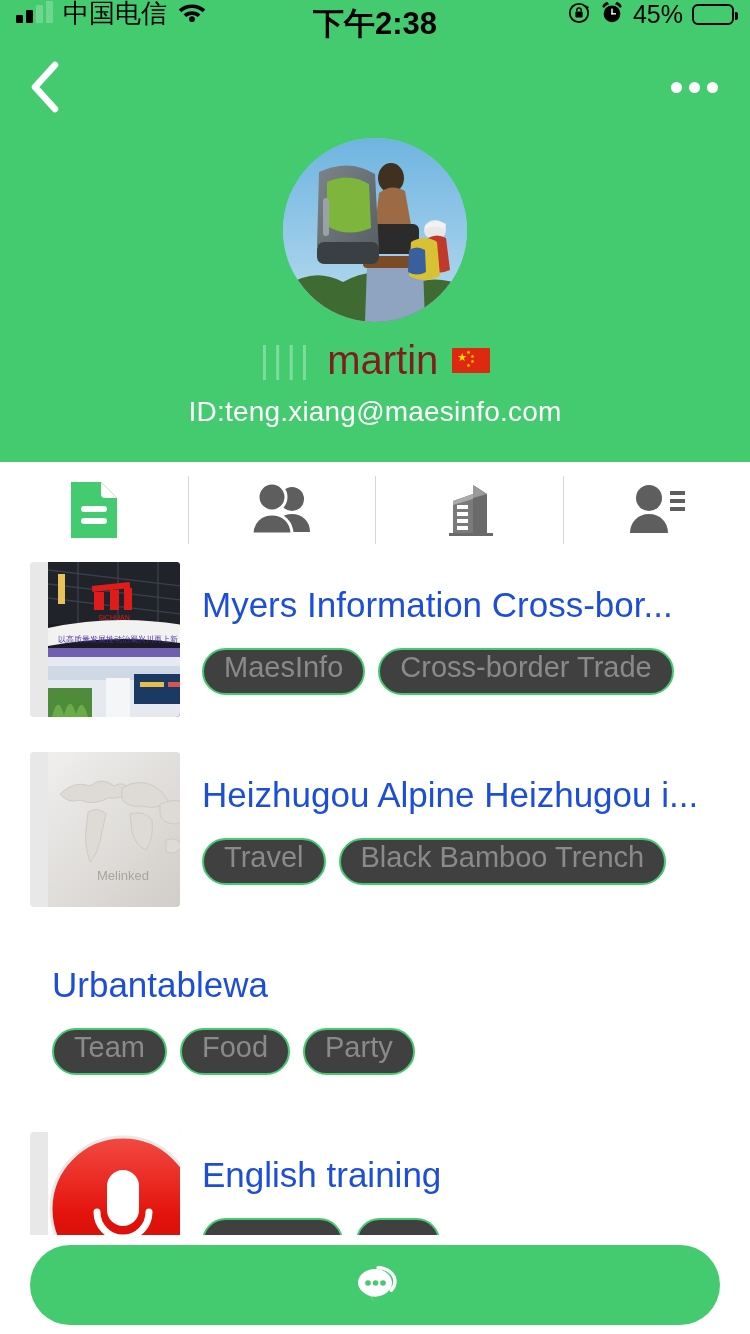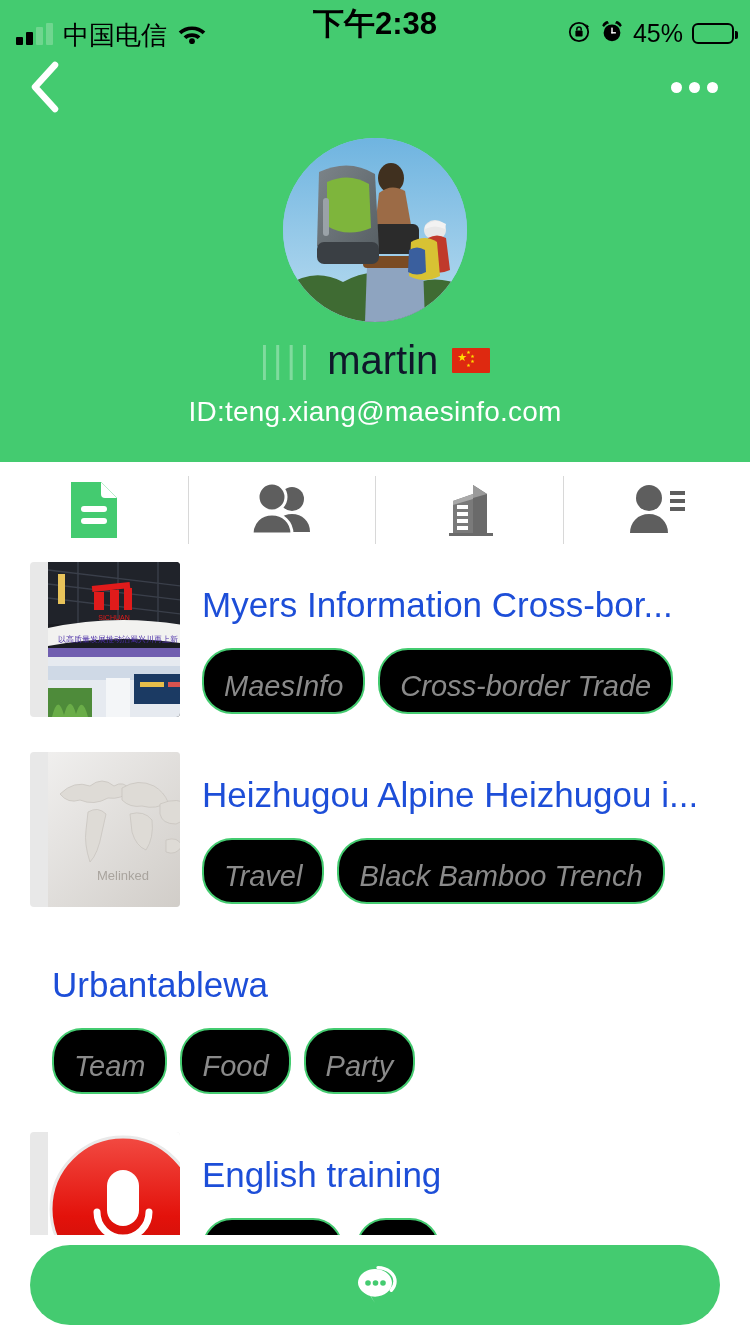--- a/index.html
+++ b/index.html
@@ -15,21 +15,21 @@
     background: #ffffff;
     overflow: hidden;
   }
 
   
   .status-bar {
     position: relative;
     height: 48px;
     background: #44cb70;
     display: flex;
-    align-items: flex-end;
+    align-items: flex-start;
     padding: 0 16px;
     color: #000;
   }
   .sb-left { display: flex; align-items: center; gap: 10px; flex: 0 0 auto; }
   .sb-center {
     position: absolute; left: 0; right: 0; top: 0; height: 48px;
     display: flex; align-items: center; justify-content: center;
     pointer-events: none;
   }
   .sb-right {
@@ -91,21 +91,21 @@
   .avatar svg { display: block; width: 184px; height: 184px; }
   .name-row {
     display: flex; align-items: center; justify-content: center;
     gap: 14px; margin-top: 16px;
   }
   .name-pre {
     font-size: 36px; color: rgba(255,255,255,0.32);
     letter-spacing: 4px; line-height: 1;
   }
   .name-text {
-    font-size: 40px; color: #0f172a; line-height: 1.1;
+    font-size: 40px; color: #7f1d1d; line-height: 1.1;
   }
   .flag {
     width: 38px; height: 25px; background: #de2910;
     position: relative; border-radius: 1px; display: inline-block;
   }
   .flag .big-star {
     position: absolute; left: 5px; top: 4px;
     color: #ffde00; font-size: 11px; line-height: 1;
   }
   .flag .sm {
@@ -166,23 +166,23 @@
     flex: 1; min-width: 0;
     padding-left: 22px; padding-top: 22px;
   }
   .item-title {
     font-size: 35px; color: #1d4ed8; line-height: 1.2;
     white-space: nowrap; overflow: hidden; text-overflow: ellipsis;
   }
   .tag-row { display: flex; gap: 13px; margin-top: 22px; flex-wrap: nowrap; }
   .tag {
     border: 2px solid #44cb70; border-radius: 30px;
-    padding: 20px 20px 9px;
+    padding: 1px 20px 9px;
     font-size: 29px; color: #8a8a8a; line-height: 1.15;
-    white-space: nowrap; background: #000000; font-style: italic;
+    white-space: nowrap; background: #404040;
   }
 
   
   .fab-wrap {
     position: absolute; left: 0; right: 0; bottom: 0;
     height: 99px;
     background: #ffffff;
     display: flex; align-items: center; justify-content: center;
   }
   .fab {

